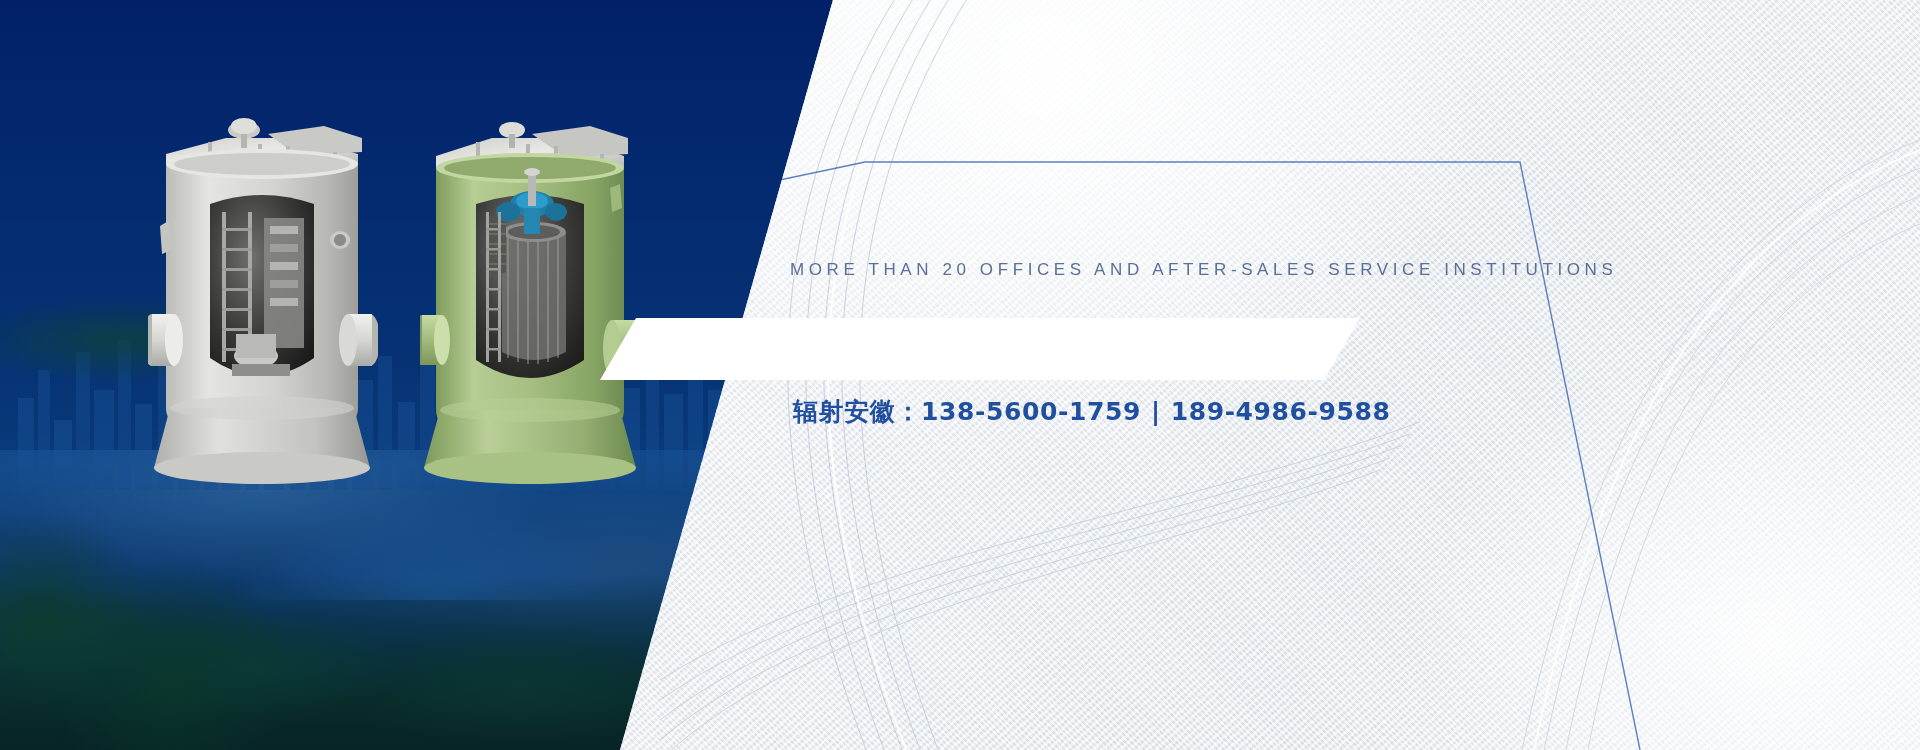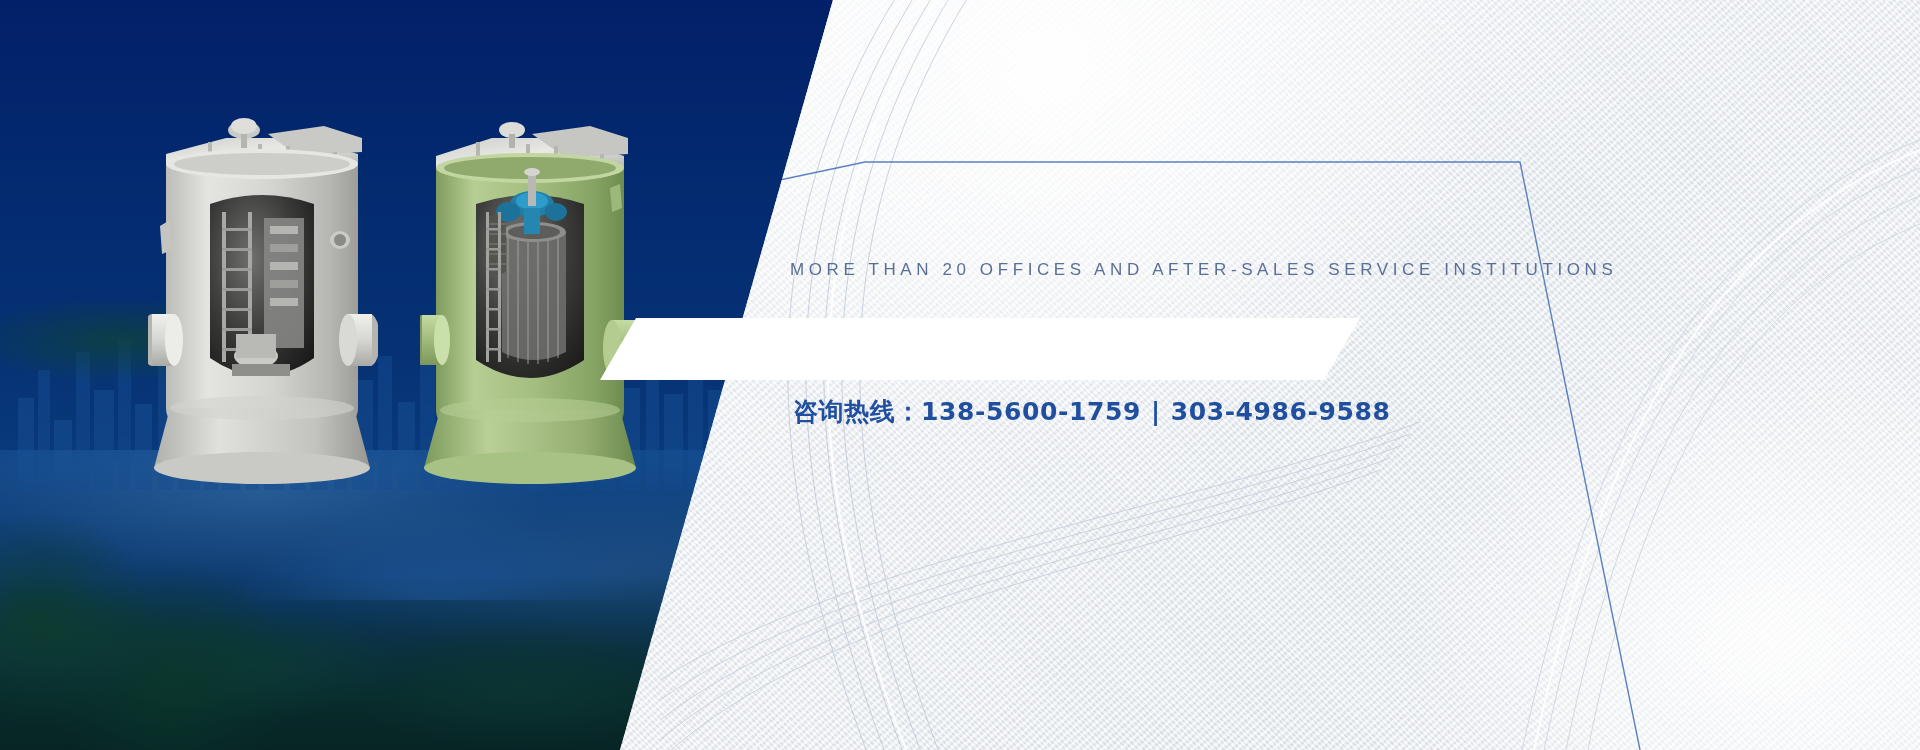--- a/index.html
+++ b/index.html
@@ -431,17 +431,17 @@
   </svg>
 
   <div class="strip"></div>
 
   <div class="text-block">
     <div class="eyebrow">MORE THAN 20 OFFICES AND AFTER-SALES SERVICE INSTITUTIONS</div>
 
 
 
     <div class="hotline">
-      <span>咨询热线：</span><span>138-5600-1759</span><span class="sep">|</span><span>303-4986-9588</span>
+      <span>辐射安徽：</span><span>138-5600-1759</span><span class="sep">|</span><span>189-4986-9588</span>
     </div>
   </div>
 
 </div>
 
 </body></html>

